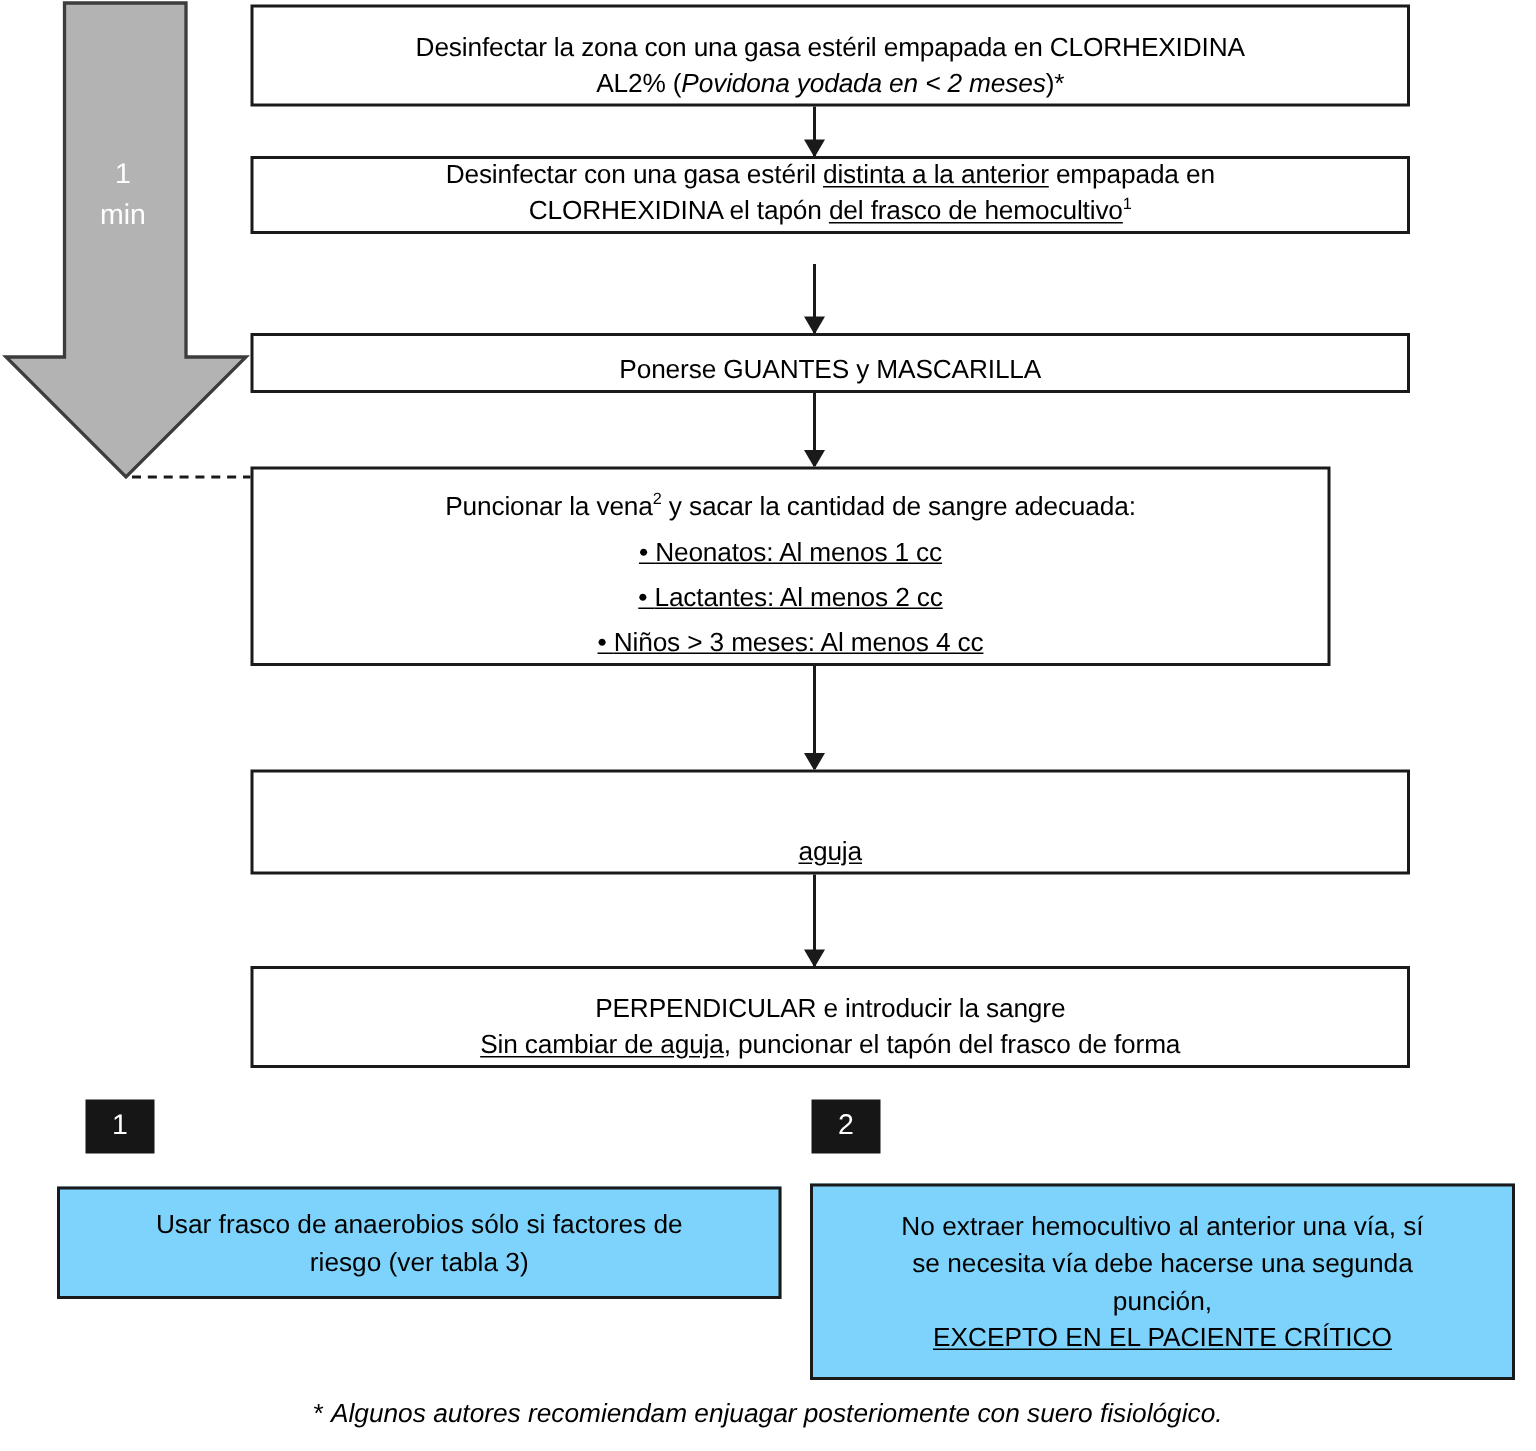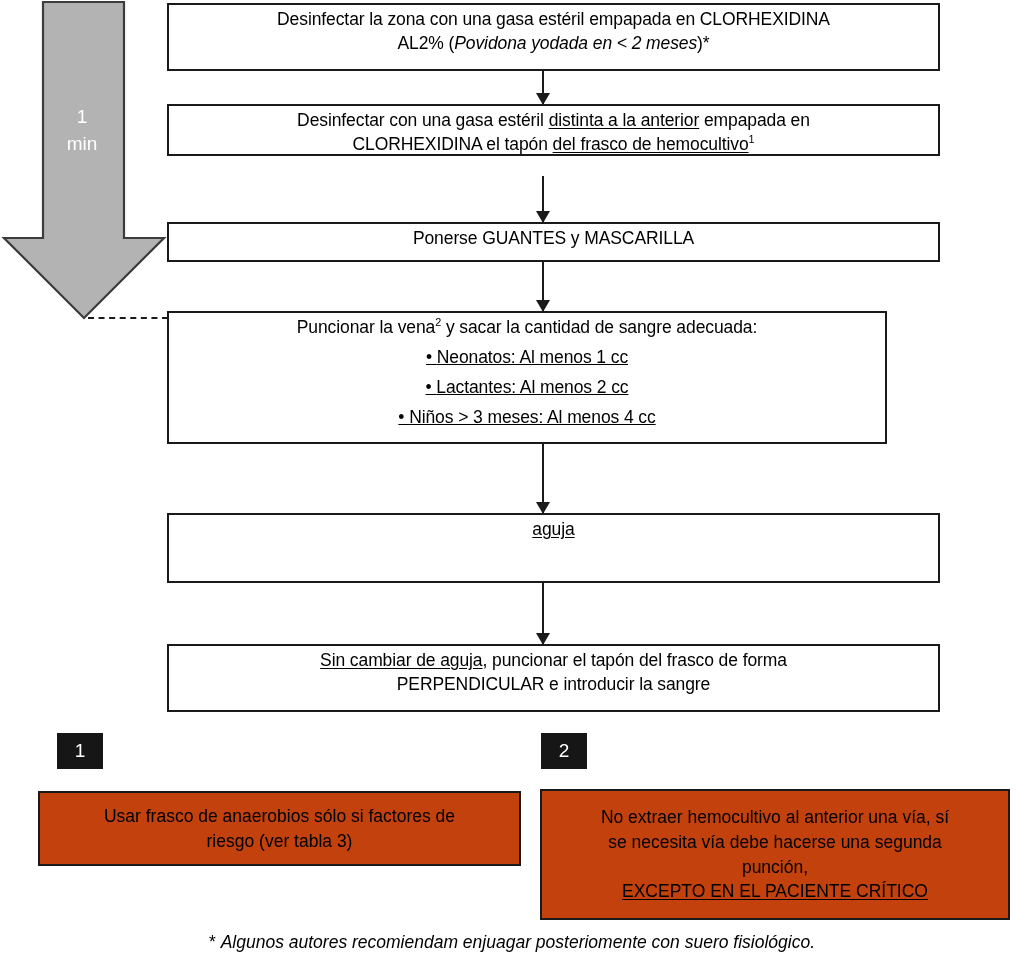--- a/index.html
+++ b/index.html
@@ -19,21 +19,21 @@
     overflow: hidden;
   }
 
   
   .flow-box {
     position: absolute;
     box-sizing: border-box;
     border: 2px solid #1a1a1a;
     background: #ffffff;
     display: flex;
-    align-items: flex-start;
+    align-items: flex-end;
     justify-content: center;
     text-align: center;
     font-size: 17.5px;
     line-height: 1.38;
     letter-spacing: -0.1px;
     padding: 2px 10px;
   }
   .flow-box .inner { width: 100%; }
 
   .u  { text-decoration: underline; text-underline-offset: 2px; }
@@ -112,21 +112,21 @@
     font-size: 19px;
     display: flex;
     align-items: center;
     justify-content: center;
     box-sizing: border-box;
   }
   .note-box {
     position: absolute;
     box-sizing: border-box;
     border: 2px solid #1a1a1a;
-    background: #c2410c;
+    background: #7dd3fc;
     display: flex;
     align-items: center;
     justify-content: center;
     text-align: center;
     font-size: 17.5px;
     line-height: 1.42;
     padding: 4px 12px;
   }
 
   
@@ -198,22 +198,22 @@
   <div class="flow-box" style="left:167px; top:513px; width:773px; height:70px;">
     <div class="inner">
       <div><span class="u">aguja</span></div>
     </div>
   </div>
 
   <div class="conn" style="left:542px; top:583px; height:61px;"></div>
 
   <div class="flow-box" style="left:167px; top:644px; width:773px; height:68px;">
     <div class="inner">
+      <div>PERPENDICULAR e introducir la sangre</div>
       <div><span class="u">Sin cambiar de aguja</span><span>, puncionar el tapón del frasco de forma</span></div>
-      <div>PERPENDICULAR e introducir la sangre</div>
     </div>
   </div>
 
   <div class="badge" style="left:57px; top:733px; width:46px; height:36px;">1</div>
 
   <div class="note-box" style="left:38px; top:791px; width:483px; height:75px;">
     <div class="inner">
       <div>Usar frasco de anaerobios sólo si factores de</div>
       <div>riesgo (ver tabla 3)</div>
     </div>

